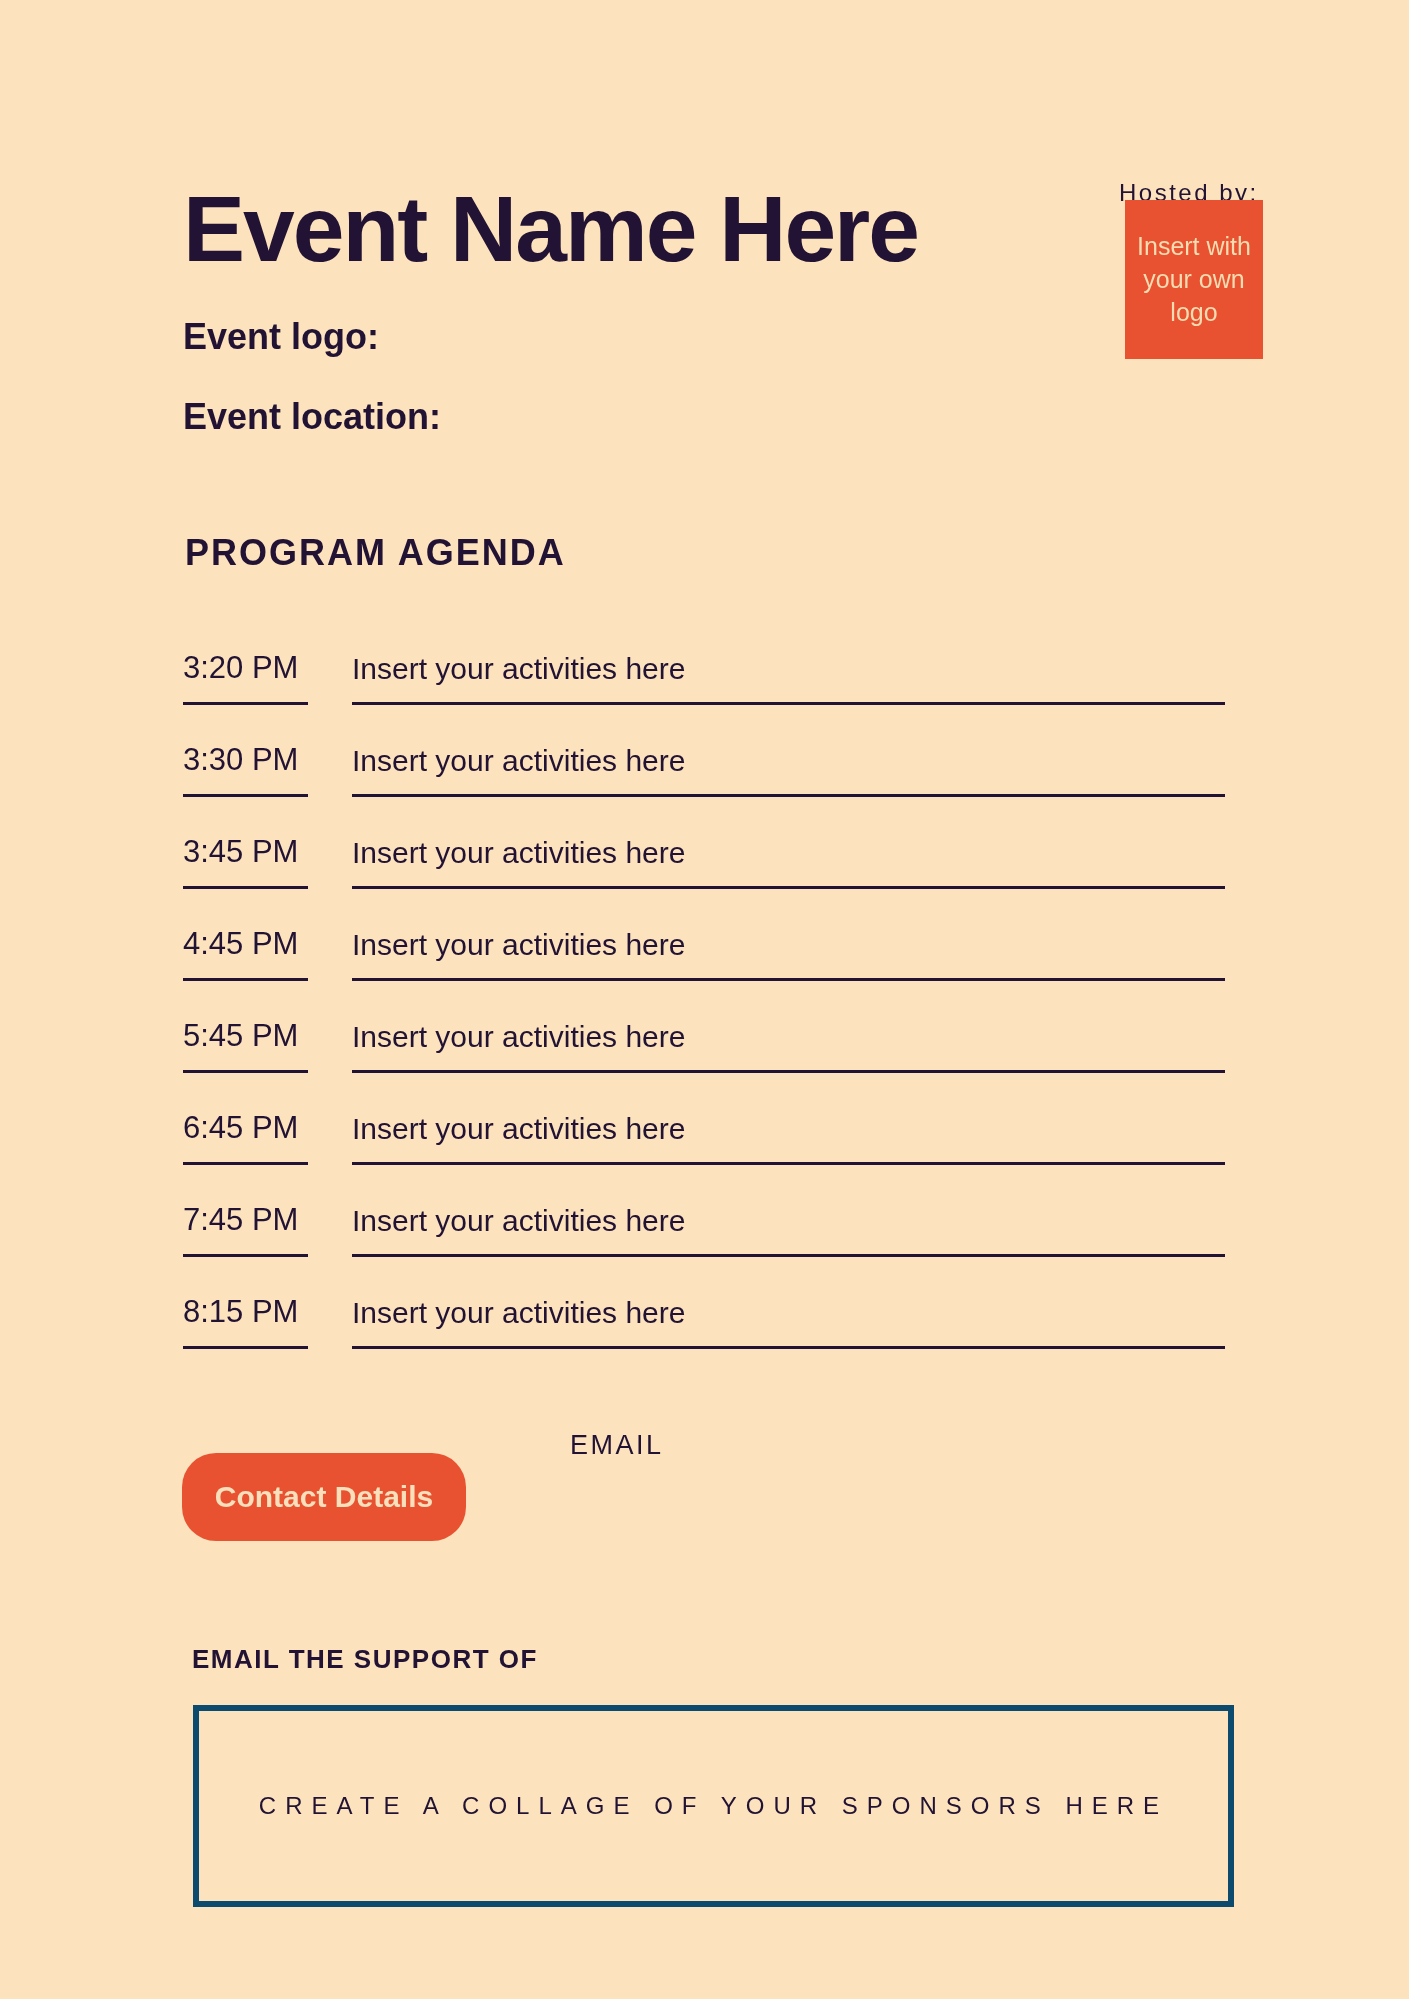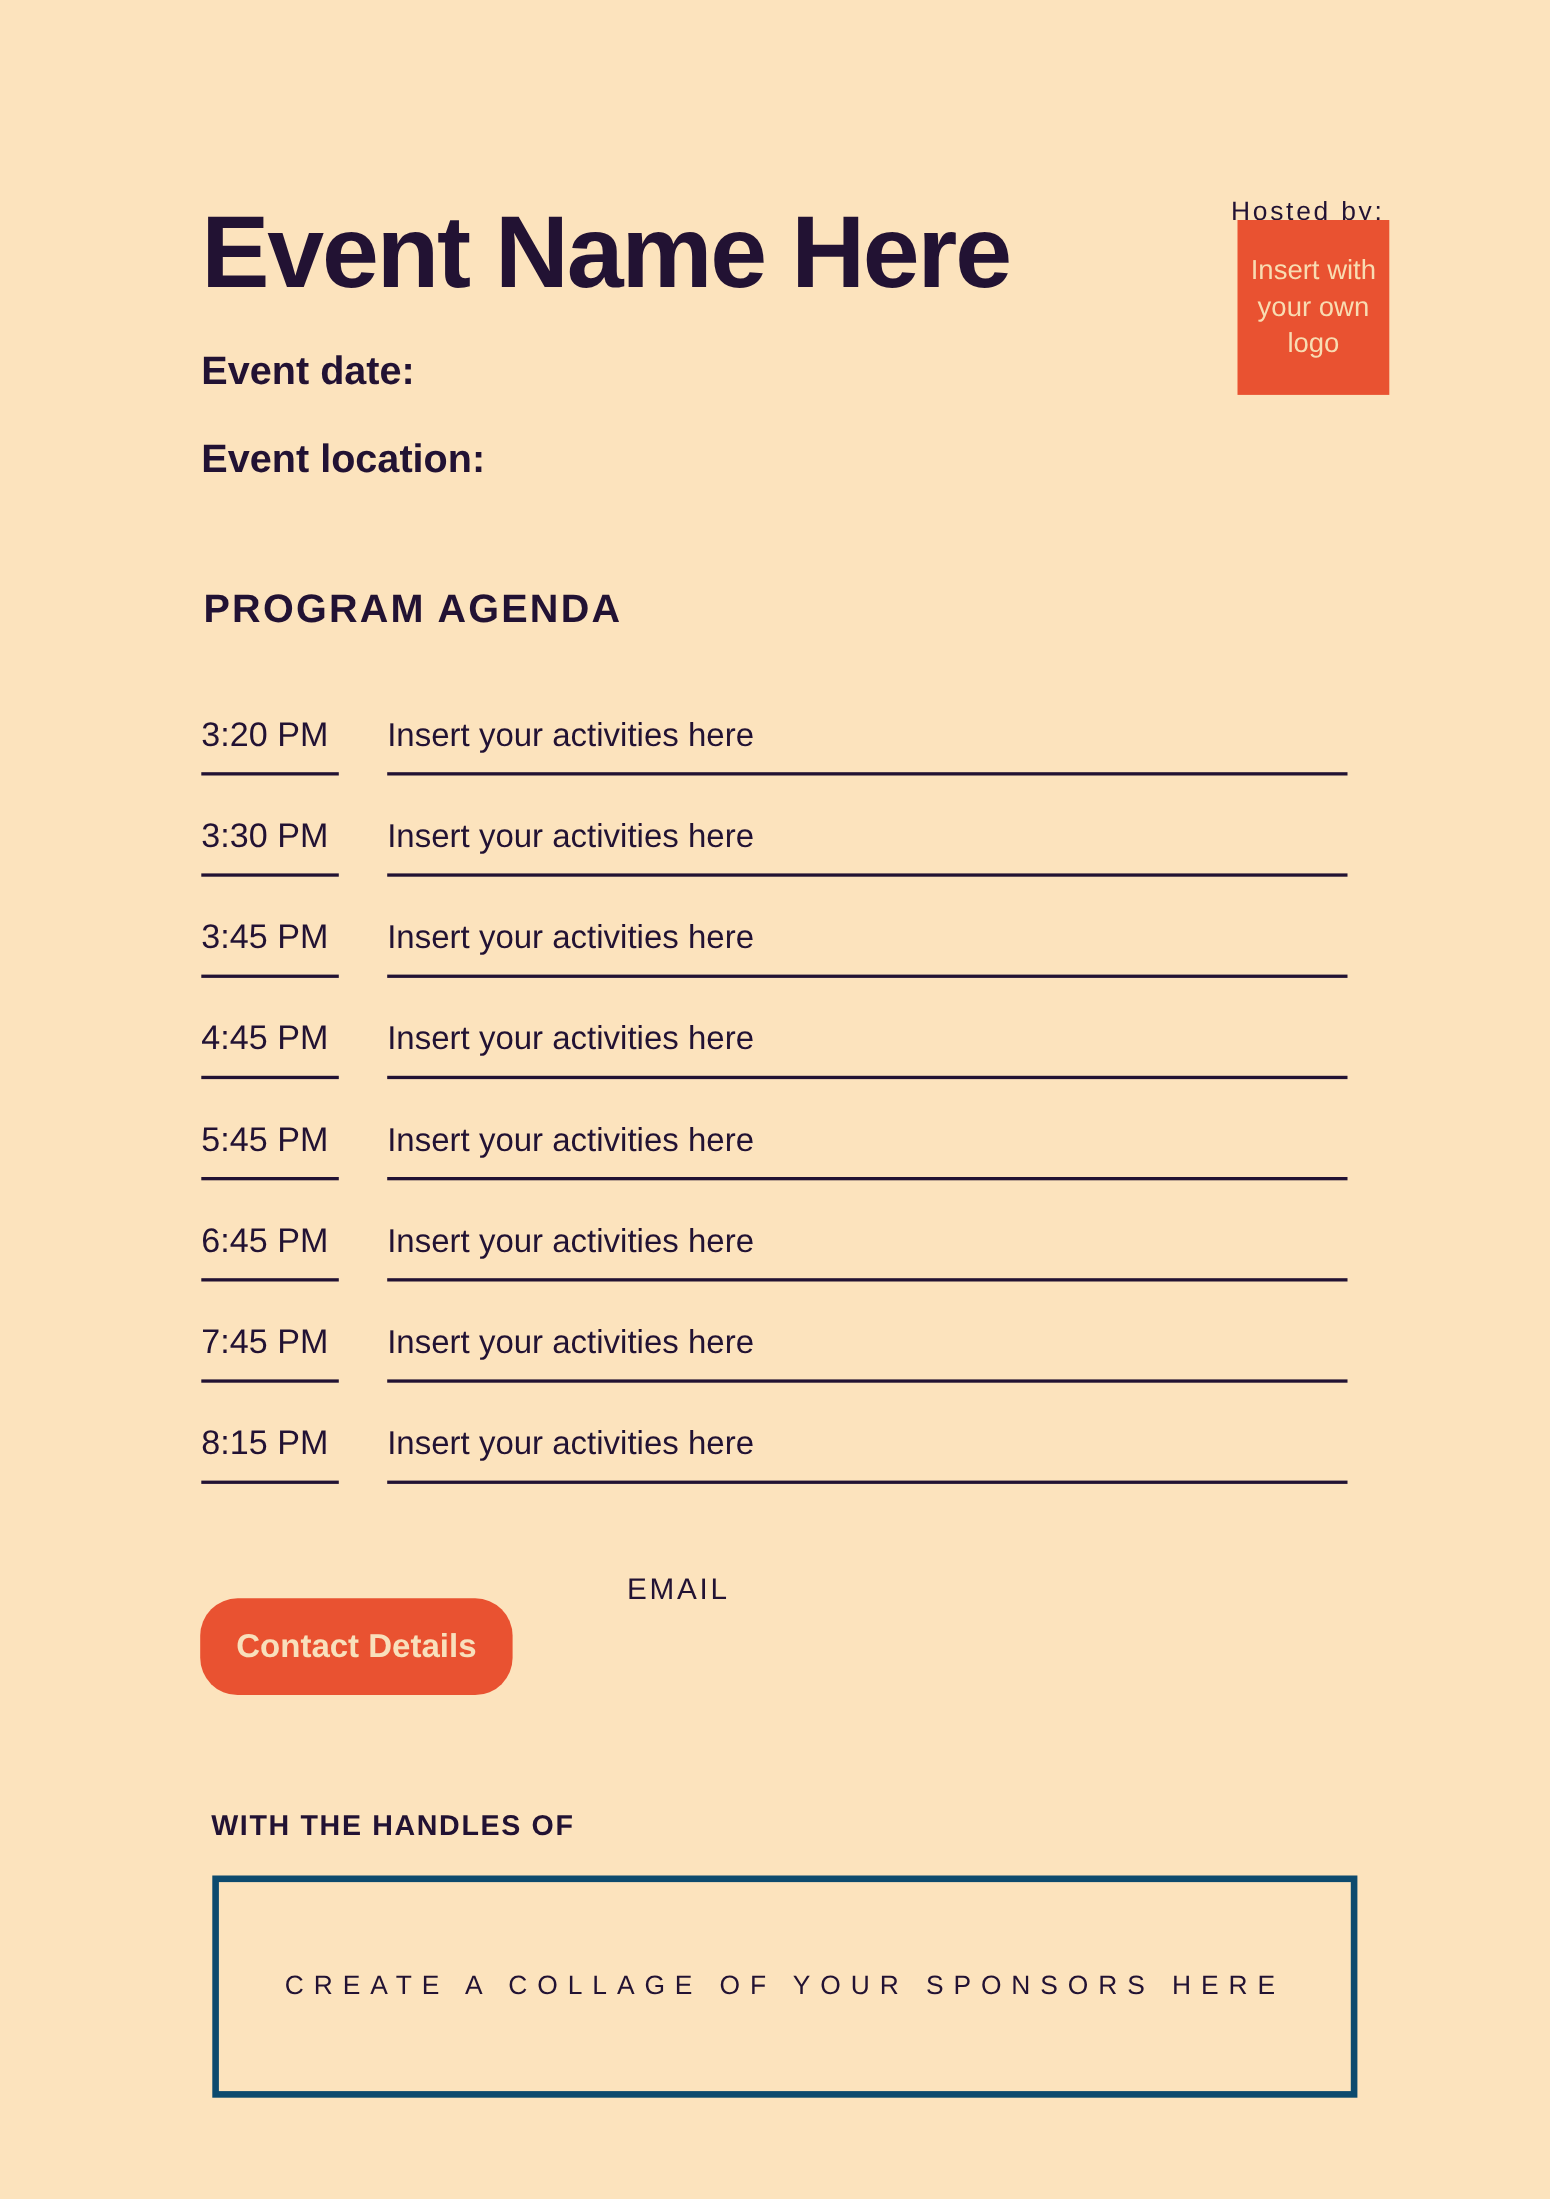--- a/index.html
+++ b/index.html
@@ -88,21 +88,21 @@
 </style>
 </head>
 <body>
 
 <div class="abs hosted-by">Hosted by:</div>
 <div class="abs logo-box">
   <span>Insert with your own logo</span>
 </div>
 
 <h1 class="abs event-title" style="margin:0;">Event Name Here</h1>
-<div class="abs event-date">Event date:</div>
+<div class="abs event-date">Event logo:</div>
 <div class="abs event-location">Event location:</div>
 
 <div class="abs agenda-heading">PROGRAM AGENDA</div>
 
 <div class="abs agenda">
   <div class="agenda-row">
     <span class="agenda-time">3:20 PM</span>
     <span class="agenda-activity">Insert your activities here</span>
     <span class="time-line"></span>
     <span class="activity-line"></span>
@@ -149,16 +149,16 @@
     <span class="time-line"></span>
     <span class="activity-line"></span>
   </div>
 </div>
 
 <button class="abs contact-button">Contact Details</button>
 <div class="abs contact-list">
   <div class="contact-item">EMAIL</div>
 </div>
 
-<div class="abs support-heading">WITH THE HANDLES OF</div>
+<div class="abs support-heading">EMAIL THE SUPPORT OF</div>
 <div class="abs sponsor-box">
   <span class="sponsor-placeholder">CREATE A COLLAGE OF YOUR SPONSORS HERE</span>
 </div>
 
 </body></html>

